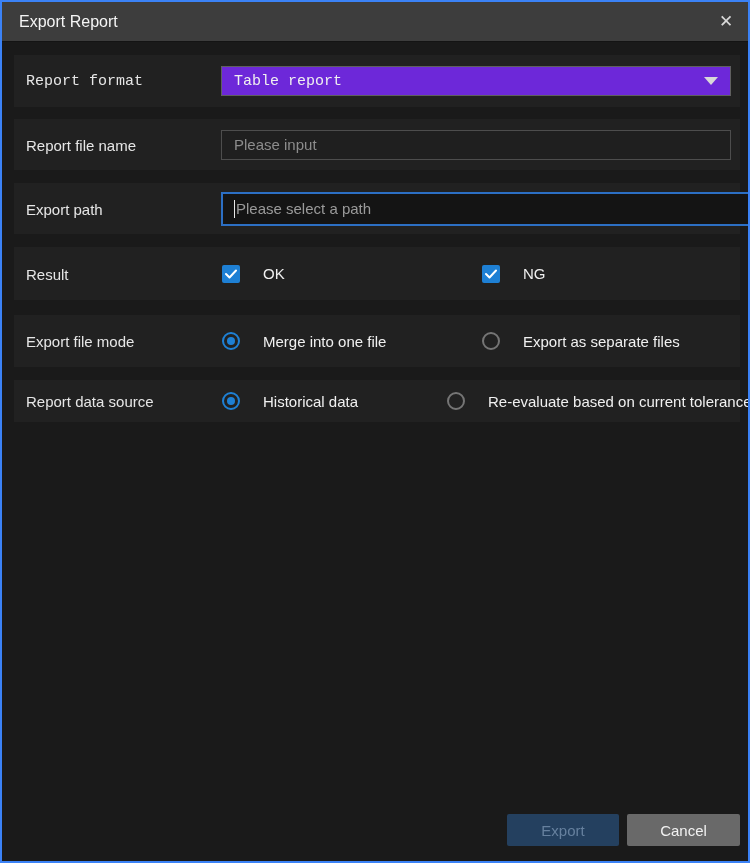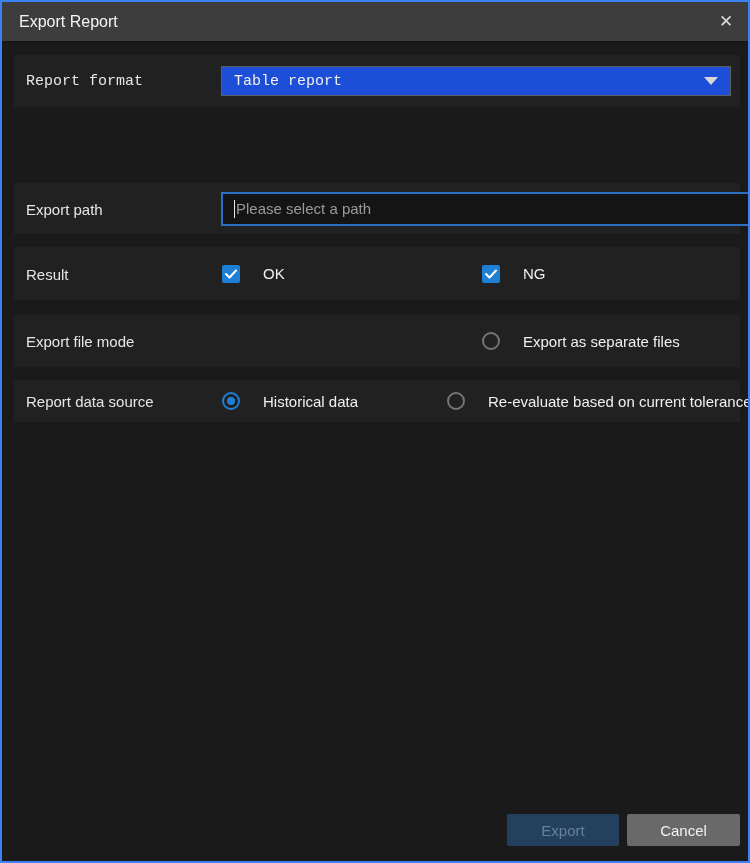--- a/index.html
+++ b/index.html
@@ -42,21 +42,21 @@
   }
   .row-1{top:53px;height:52px;font-family:Liberation Mono, monospace;}
   .row-2{top:117px;height:51px;}
   .row-3{top:181px;height:51px;}
   .row-4{top:245px;height:53px;}
   .row-5{top:313px;height:52px;}
   .row-6{top:378px;height:42px;}
   
   .combobox{
     position:absolute;left:207px;top:50%;transform:translateY(-50%);
-    width:510px;height:30px;background:#1d4ed8;border:1px solid #5f5f5f;
+    width:510px;height:30px;background:#6d28d9;border:1px solid #5f5f5f;
     display:flex;align-items:center;cursor:pointer;
   }
   .combobox .value{color:#f0f0f0;font-size:15px;margin-left:12px;flex:1;}
   .combobox .caret{
     width:0;height:0;margin-right:12px;
     border-left:7px solid transparent;border-right:7px solid transparent;
     border-top:8px solid #d8d8d8;
   }
   
   .text-input{
@@ -130,20 +130,24 @@
   </div>
 
   <div class="row row-1">
     <span class="label">Report format</span>
     <div class="combobox">
       <span class="value">Table report</span>
       <span class="caret"></span>
     </div>
   </div>
 
+  <div class="row row-2">
+    <span class="label">Report file name</span>
+    <input class="text-input" type="text" placeholder="Please input" style="">
+  </div>
 
   <div class="row row-3">
     <span class="label">Export path</span>
     <div class="path-wrap">
       <span class="caret-bar"></span>
       <input class="path-input" type="text" placeholder="Please select a path" style="">
       <button class="folder-btn">
         <svg width="18" height="16" viewBox="0 0 18 16" fill="none" stroke="#e8e8e8" stroke-width="1.4">
           <path d="M1.5 4.5 L1.5 14 L16.5 14 L16.5 4.5"></path>
           <path d="M1.5 4.5 L1.5 2.2 L7.2 2.2 L9.2 4.3 L16.5 4.3"></path>
@@ -167,20 +171,24 @@
         <svg width="12" height="10" viewBox="0 0 12 10" fill="none" stroke="#ffffff" stroke-width="2" stroke-linecap="round" stroke-linejoin="round">
           <polyline points="1,5 4.5,8.5 11,1.5"></polyline>
         </svg>
       </span>
       <span class="opt-label">NG</span>
     </div>
   </div>
 
   <div class="row row-5">
     <span class="label">Export file mode</span>
+    <div class="opt opt-a">
+      <span class="radio on"></span>
+      <span class="opt-label">Merge into one file</span>
+    </div>
     <div class="opt opt-b">
       <span class="radio off"></span>
       <span class="opt-label">Export as separate files</span>
     </div>
   </div>
 
   <div class="row row-6">
     <span class="label">Report data source</span>
     <div class="opt opt-a">
       <span class="radio on"></span>

